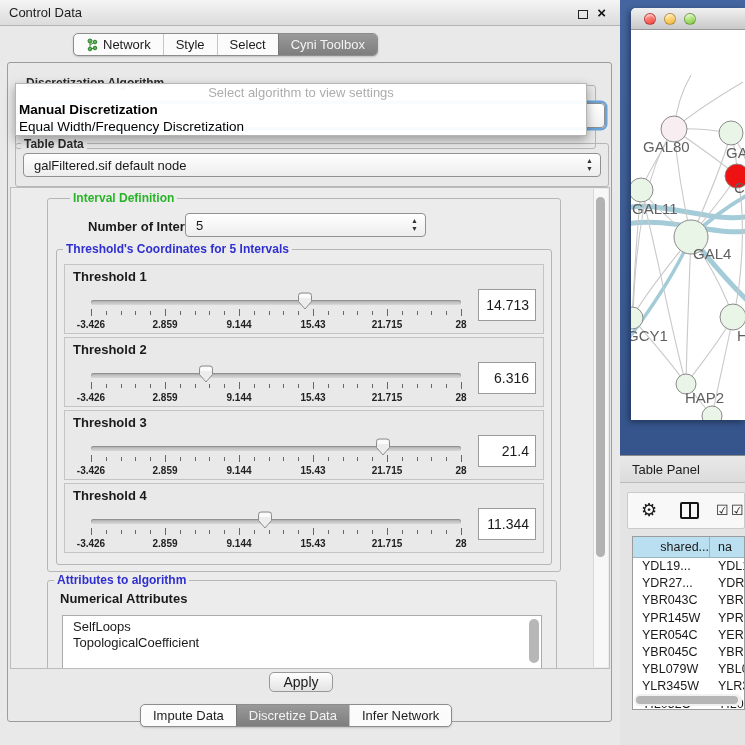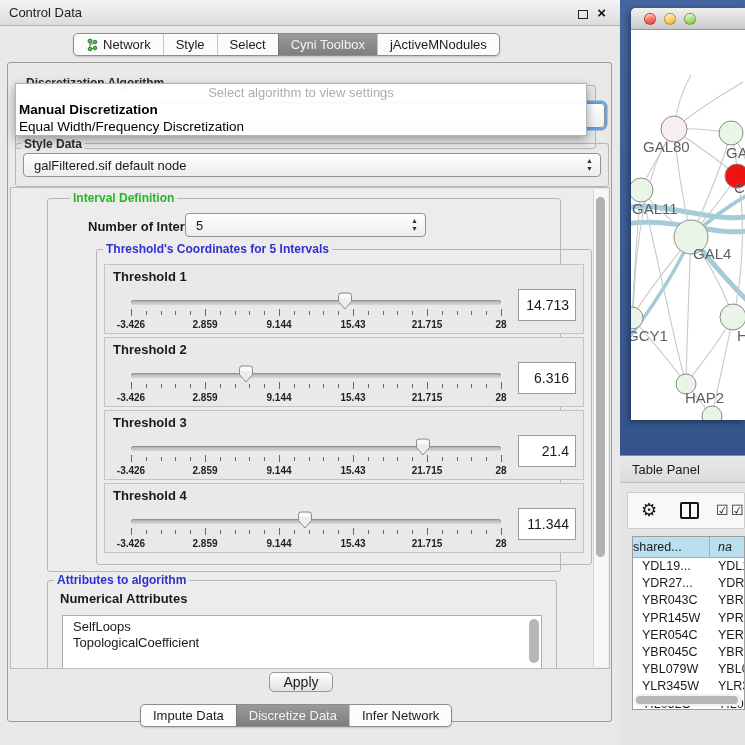--- a/index.html
+++ b/index.html
@@ -62,21 +62,21 @@
     background:#f7f7f7; border-left:1px solid #d8d8d8; border-radius:0 2px 2px 0; }
   #v-scrollbar .thumb { position:absolute; left:2px; top:8px; width:9px; height:360px;
     background:#b2b2b2; border-radius:6px; }
 
   #interval-group { left:36px; top:10px; width:514px; height:374px; }
   #interval-title { color:#27b527; }
   #num-label { position:absolute; left:40px; top:20px; font-size:13px; font-weight:bold; }
   #num-spinner { left:137px; top:14px; width:241px; height:24px; }
 
   #thr-group { position:absolute; left:8px; top:50px; width:496px; height:316px;
-    border:1px solid #b6b6b6; border-radius:3px;margin-left:40px; }
+    border:1px solid #b6b6b6; border-radius:3px; }
   #thr-title { color:#2f2fd0; }
 
   #threshold-rows { position:absolute; left:7px; top:14px; width:480px;
     display:flex; flex-direction:column; gap:3px; }
   .t-row { position:relative; height:70px; background:#e9e9e9; border:1px solid #c4c4c4; }
   .t-label { position:absolute; left:8px; top:4px; font-size:13px; font-weight:bold; }
   .t-slider { position:absolute; left:26px; right:82px; top:30px; height:36px; }
   .track { position:absolute; left:0; right:0; top:5px; height:5px; border-radius:3px;
     background:linear-gradient(#adadad,#d8d8d8); box-shadow:inset 0 1px 1px #8e8e8e; }
   .thumb-svg { position:absolute; top:-3px; width:16px; height:18px; transform:translateX(-50%); }
@@ -124,22 +124,22 @@
     background:#f8f8f8; border:1px solid #cbcbcb; border-radius:2px; }
   #gear-ic { position:absolute; left:13px; top:6px; font-size:18px; color:#1a1a1a; }
   #col-ic { position:absolute; left:52px; top:9px; width:19px; height:17px; border:2px solid #151515; border-radius:2px; }
   #col-ic::after { content:""; position:absolute; left:7px; top:0; width:2px; height:13px; background:#151515; }
   .chk-ic { position:absolute; top:9px; font-size:14px; color:#222; }
 
   #tp-table { position:absolute; left:12px; top:53px; width:113px; height:174px;
     background:#fff; border:1px solid #9c9c9c; overflow:hidden; }
   #tp-header { display:flex; height:21px; border-bottom:1px solid #9ab4bf; }
   #tp-header .hc { background:#b9dff0; font-size:12.5px; line-height:21px; overflow:hidden; white-space:nowrap; }
-  #tp-header .hc1 { width:77px; text-align:left; border-right:1px solid #8fb7c7; }
-  #tp-header .hc2 { flex:1; padding-left:8px;font-style:italic; }
+  #tp-header .hc1 { width:77px; text-align:right; border-right:1px solid #8fb7c7; }
+  #tp-header .hc2 { flex:1; padding-left:8px; }
   .tp-row { display:flex; height:17.2px; font-size:12.5px; line-height:17px; white-space:nowrap; }
   .tp-row .c1 { width:77px; padding-left:9px; overflow:hidden; }
   .tp-row .c2 { flex:1; padding-left:8px; overflow:hidden; }
   #tp-hscroll { position:absolute; left:1px; bottom:3px; width:108px; height:12px;
     background:#f1f1f1; border-radius:6px; }
   #tp-hscroll .thumb { position:absolute; left:2px; top:2px; width:102px; height:8px; background:#b6b6b6; border-radius:5px; }
 </style>
 </head>
 <body>
 
@@ -168,40 +168,37 @@
       </div>
       <div class="s">
         <span>Style</span>
       </div>
       <div class="s">
         <span>Select</span>
       </div>
       <div class="s sel">
         <span>Cyni Toolbox</span>
       </div>
-      <div class="s">
-        <span>jActiveMNodules</span>
-      </div>
     </div>
 
   <div id="outer-panel">
 
     <span id="algo-title" class="gtitle">Discretization Algorithm</span>
     <div id="algo-group" class="group"></div>
     <div id="algo-combo"></div>
 
     <div id="algo-popup">
       <div class="prompt">Select algorithm to view settings</div>
       <div id="algo-options">
           <div class="opt hl">Manual Discretization</div>
           <div class="opt">Equal Width/Frequency Discretization</div>
         </div>
     </div>
 
-    <span id="tabledata-title" class="gtitle">Style Data</span>
+    <span id="tabledata-title" class="gtitle">Table Data</span>
     <div id="tabledata-group" class="group"></div>
     <div id="tabledata-combo" class="combo">
       <span class="cval">galFiltered.sif default node</span>
       <span class="stepper">
           <span>▲</span>
           <span>▼</span>
         </span>
     </div>
 
     <div id="scroll-area">

